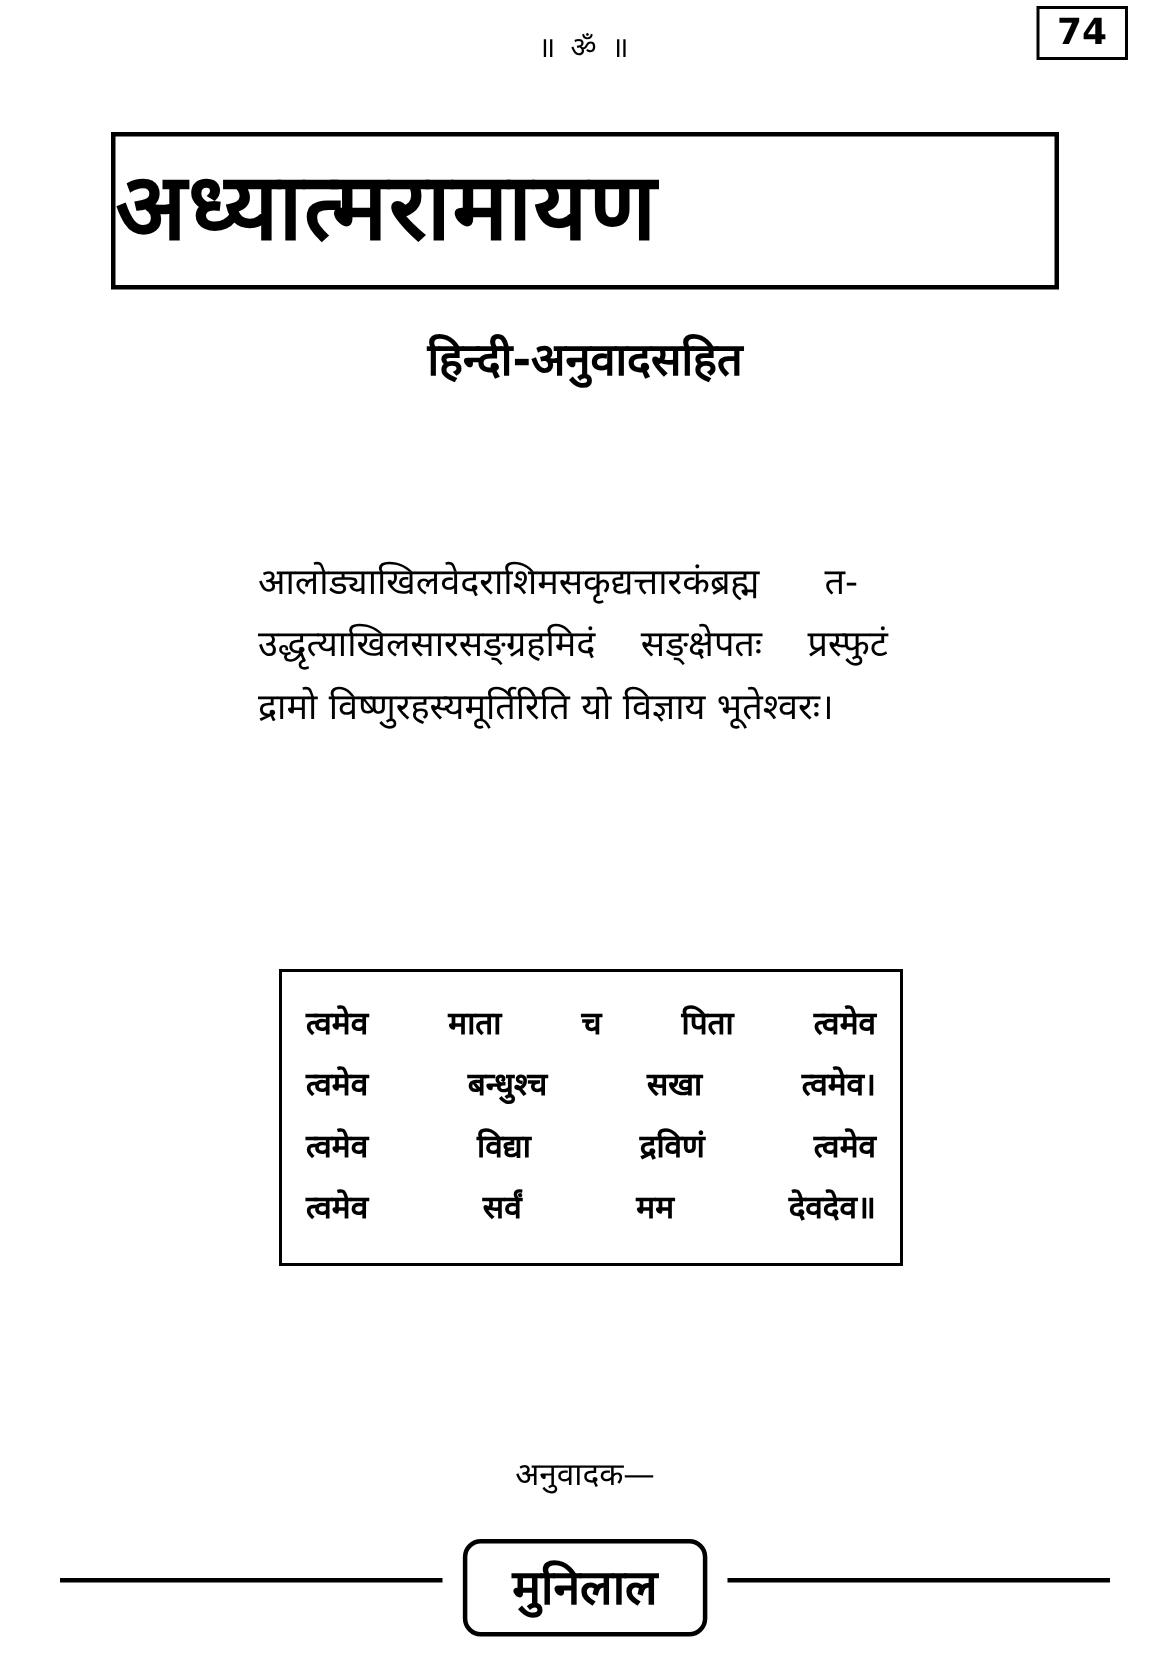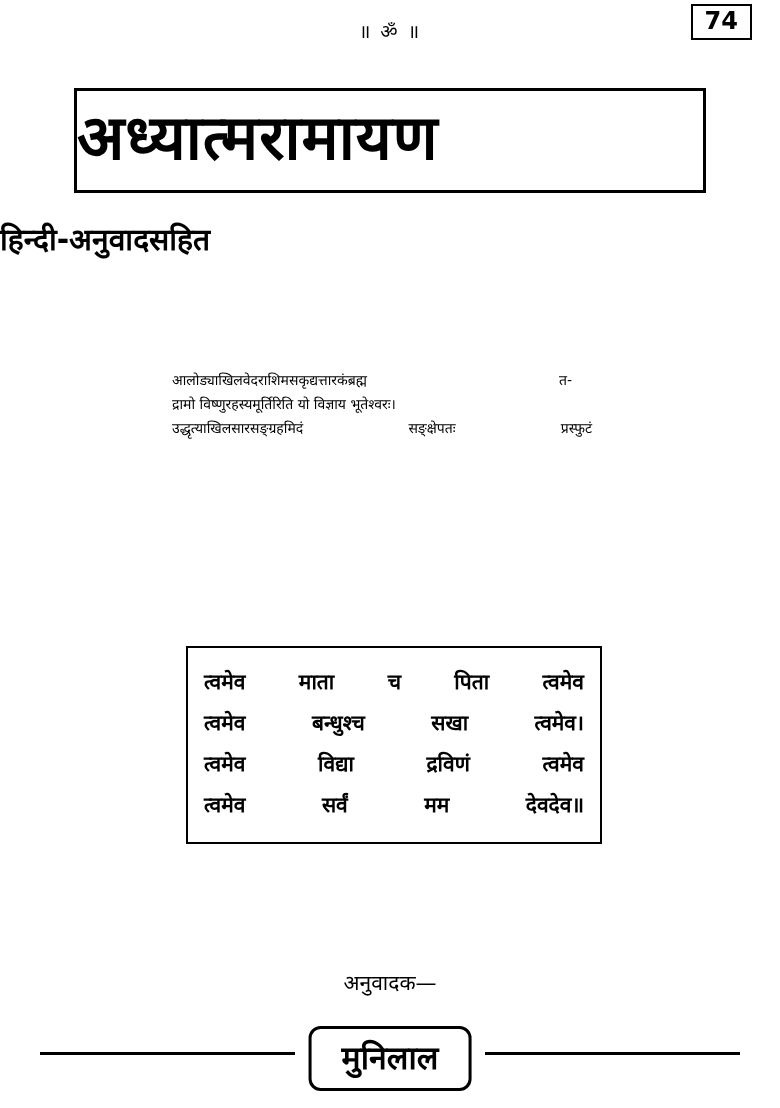--- a/index.html
+++ b/index.html
@@ -64,32 +64,33 @@
     letter-spacing: 1px;
     font-family: "DejaVu Sans", sans-serif;
     white-space: nowrap;
   }
 
   .subtitle {
     position: absolute;
     top: 218px;
     left: 0;
     width: 100%;
+    text-align: center;
     font-size: 30px;
     font-weight: bold;
     font-family: "DejaVu Sans", sans-serif;
   }
 
   
   .verse-block {
     position: absolute;
     top: 368px;
     left: 172px;
     width: 440px;
-    font-size: 14px;
+    font-size: 24px;
     line-height: 1.72;
     font-family: "DejaVu Sans", sans-serif;
     white-space: nowrap;
   }
   .verse-line {
     display: block;
   }
   .verse-line.spread {
     display: flex;
     justify-content: space-between;
@@ -179,26 +180,26 @@
     <div class="title-text">अध्यात्मरामायण</div>
   </div>
 
   <div class="subtitle">हिन्दी-अनुवादसहित</div>
 
   <div class="verse-block">
     <div class="verse-line spread">
       <span>आलोड्याखिलवेदराशिमसकृद्यत्तारकंब्रह्म</span>
       <span>त-</span>
     </div>
-    <div class="verse-line">द्रामो विष्णुरहस्यमूर्तिरिति यो विज्ञाय भूतेश्वरः।</div>
     <div class="verse-line spread2">
       <span>उद्धृत्याखिलसारसङ्ग्रहमिदं</span>
       <span>सङ्क्षेपतः</span>
       <span>प्रस्फुटं</span>
     </div>
+    <div class="verse-line">द्रामो विष्णुरहस्यमूर्तिरिति यो विज्ञाय भूतेश्वरः।</div>
   </div>
 
   <div class="shloka-box">
     <div class="shloka-row">
       <span>त्वमेव</span>
       <span>माता</span>
       <span>च</span>
       <span>पिता</span>
       <span>त्वमेव</span>
     </div>

